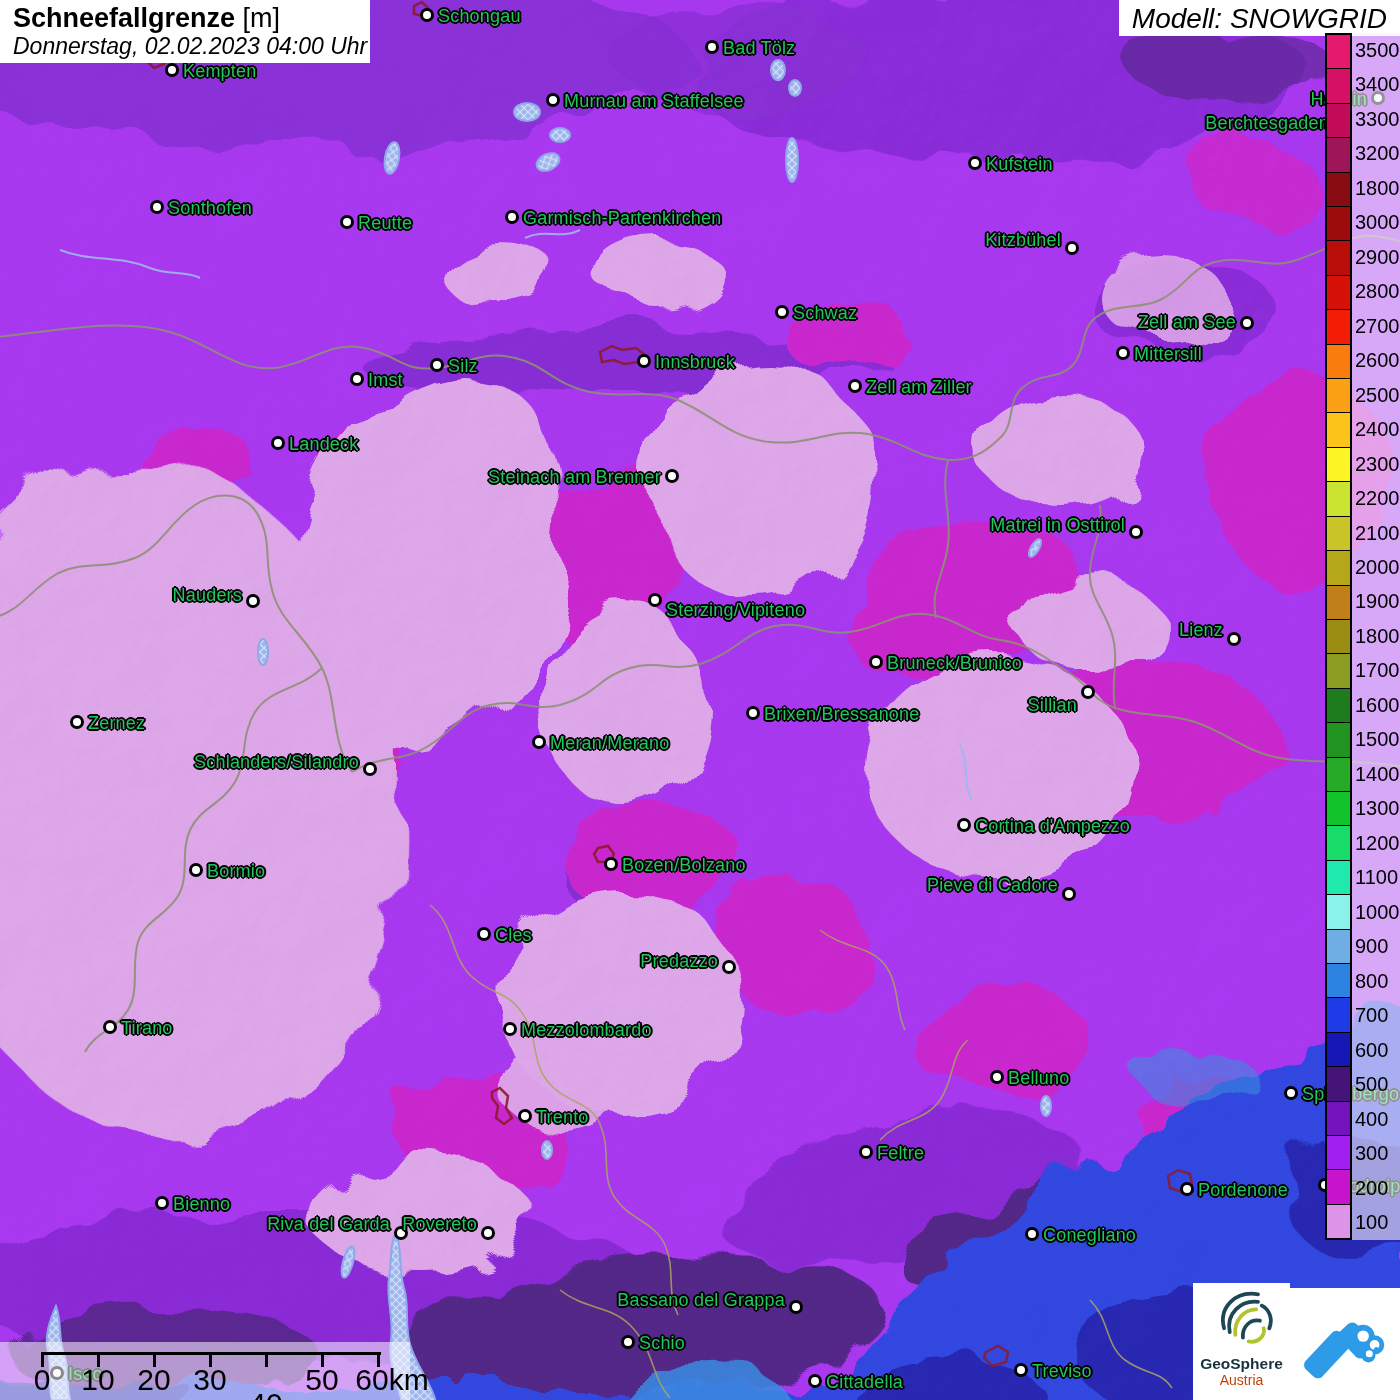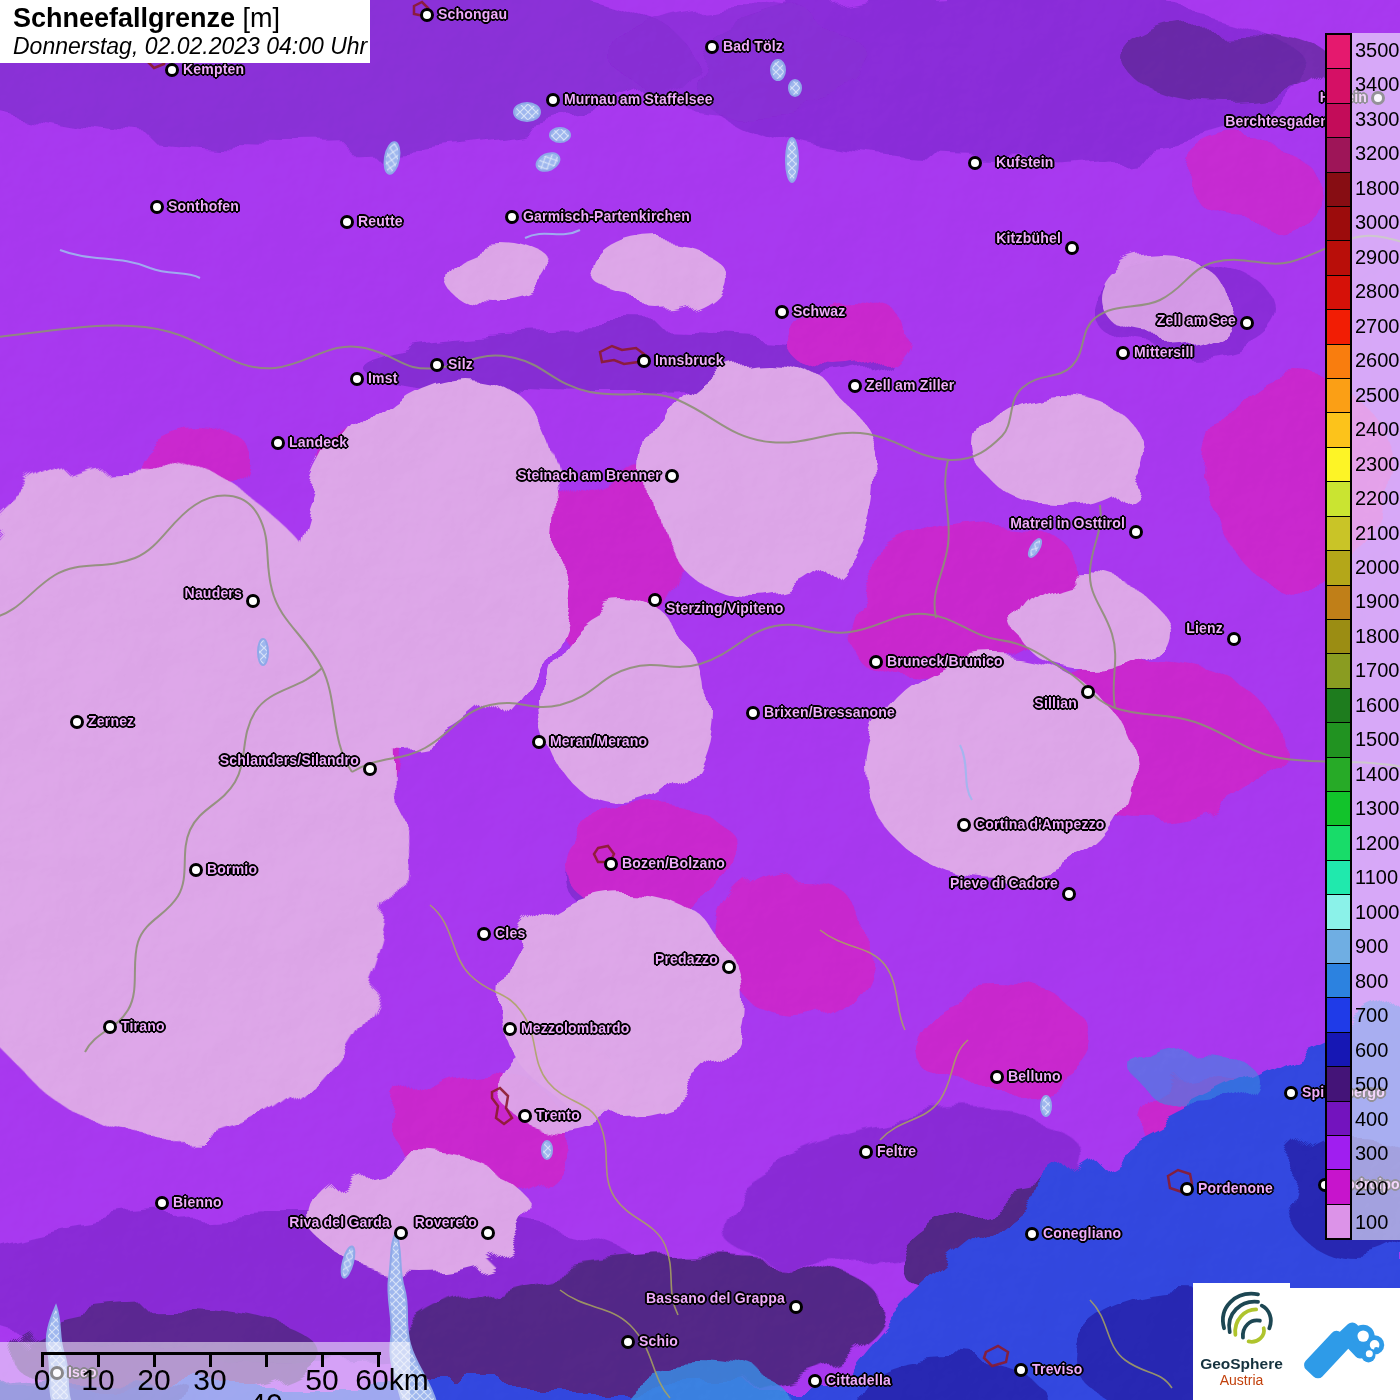--- a/index.html
+++ b/index.html
@@ -5,22 +5,22 @@
   html,body{margin:0;padding:0;background:#444;}
   .stage{position:relative;width:1400px;height:1400px;overflow:hidden;
          font-family:"Liberation Sans",sans-serif;}
   .map-svg{position:absolute;left:0;top:0;width:1400px;height:1400px;display:block;}
 
   
   .city-layer{position:absolute;left:0;top:0;width:1400px;height:1400px;}
   .city{position:absolute;width:0;height:0;}
   .city .dot{position:absolute;left:-7px;top:-7px;width:14px;height:14px;
              border-radius:50%;background:#fff;border:3px solid #000;box-sizing:border-box;}
-  .city .lbl{position:absolute;white-space:nowrap;font-size:14px;font-weight:bold;
-             letter-spacing:.2px;color:#f0abfc;
+  .city .lbl{position:absolute;white-space:nowrap;font-size:18px;font-weight:normal;
+             letter-spacing:.2px;color:#22c55e;
              text-shadow:2px 0 0 #000,-2px 0 0 #000,0 2px 0 #000,0 -2px 0 #000,
                          1.4px 1.4px 0 #000,-1.4px 1.4px 0 #000,1.4px -1.4px 0 #000,-1.4px -1.4px 0 #000;}
   .city .lbl.right{left:11px;}
   .city .lbl.left{right:11px;}
 
   
   .title-box{position:absolute;left:0;top:0;width:370px;height:63px;background:#fff;
              box-sizing:border-box;padding:4px 0 0 13px;color:#000;}
   .title-line1{font-size:27px;line-height:29px;}
   .title-line1 .t-bold{font-weight:bold;}
@@ -231,21 +231,21 @@
       <div class="city" style="left: 1378px; top: 98px;">
         <span class="dot"></span>
         <span class="lbl left" style="top: -9px;">Hallein</span>
       </div>
       <div class="city" style="left: 1340px; top: 122px;">
         <span class="dot"></span>
         <span class="lbl left" style="top: -9px;">Berchtesgaden</span>
       </div>
       <div class="city" style="left: 975px; top: 163px;">
         <span class="dot"></span>
-        <span class="lbl right" style="top: -9px; margin-left: 10px;">Kufstein</span>
+        <span class="lbl right" style="top: -9px;">Kufstein</span>
       </div>
       <div class="city" style="left: 157px; top: 207px;">
         <span class="dot"></span>
         <span class="lbl right" style="top: -9px;">Sonthofen</span>
       </div>
       <div class="city" style="left: 512px; top: 217px;">
         <span class="dot"></span>
         <span class="lbl right" style="top: -9px;">Garmisch-Partenkirchen</span>
       </div>
       <div class="city" style="left: 347px; top: 222px;">
@@ -427,20 +427,23 @@
     </div>
 
   <div class="title-box">
     <div class="title-line1">
       <span class="t-bold">Schneefallgrenze</span>
       <span>[m]</span>
     </div>
     <div class="title-line2">Donnerstag, 02.02.2023 04:00 Uhr</div>
   </div>
 
+  <div class="model-box">
+    <span>Modell: SNOWGRID</span>
+  </div>
 
   <div class="colorbar">
     <div class="cb-bar" style="height:1203px;">
         <div class="cb-cell" style="background: rgb(229, 25, 110);"></div>
         <div class="cb-cell" style="background: rgb(213, 16, 101);"></div>
         <div class="cb-cell" style="background: rgb(195, 12, 89);"></div>
         <div class="cb-cell" style="background: rgb(158, 21, 88);"></div>
         <div class="cb-cell" style="background: rgb(135, 13, 19);"></div>
         <div class="cb-cell" style="background: rgb(156, 12, 12);"></div>
         <div class="cb-cell" style="background: rgb(185, 14, 9);"></div>

